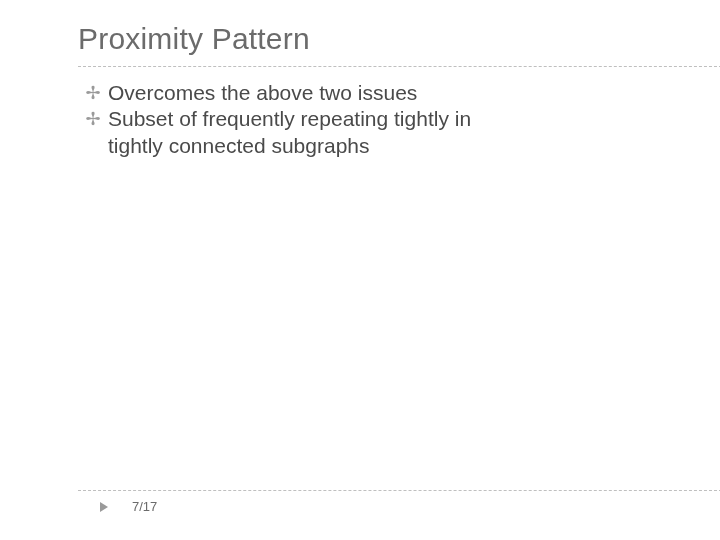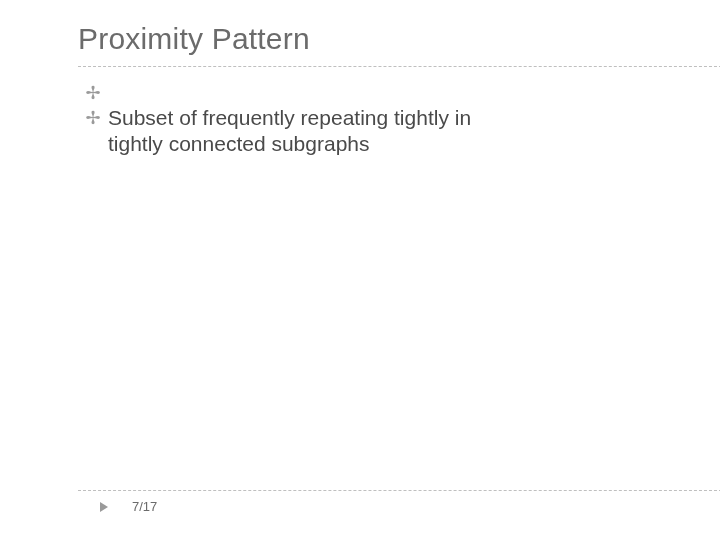--- a/index.html
+++ b/index.html
@@ -96,20 +96,21 @@
 <div class="slide">
 
   <div class="title-block">
     <div class="title-text">Proximity Pattern</div>
     <hr class="title-rule">
   </div>
 
   <div class="content">
     <div class="bullet-row">
       <div class="bullet-icon">✢</div>
+      <div class="bullet-text">Overcomes the above two issues</div>
     </div>
     <div class="bullet-row">
       <div class="bullet-icon">✢</div>
       <div class="bullet-text">Subset of frequently repeating tightly in tightly connected subgraphs</div>
     </div>
   </div>
 
   <div class="footer">
     <hr class="footer-rule">
     <div class="footer-row">

